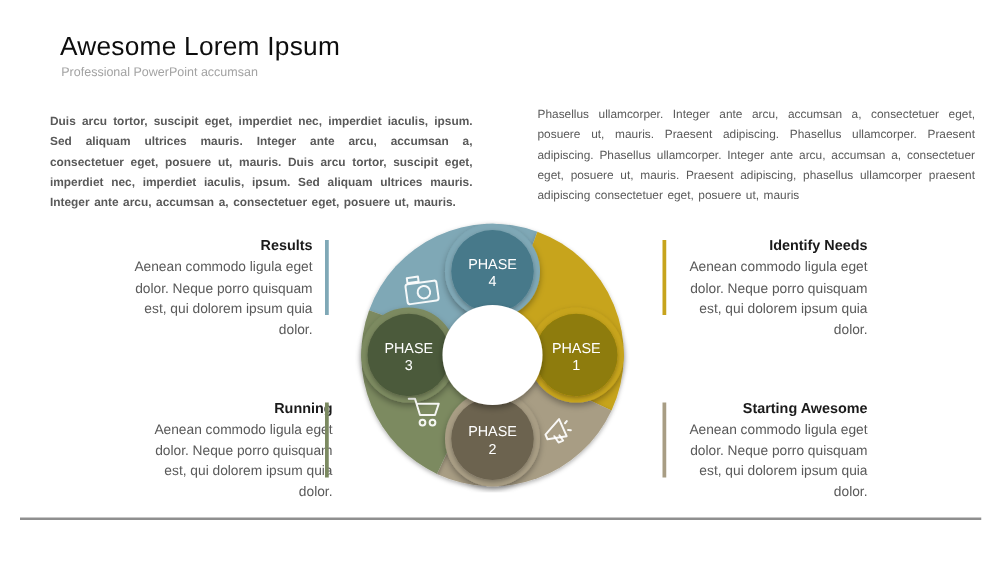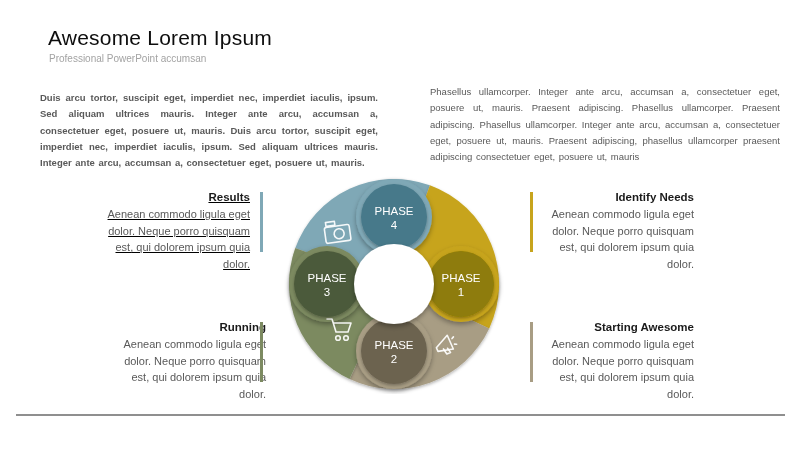--- a/index.html
+++ b/index.html
@@ -24,21 +24,21 @@
   .para.left{left:40px;top:90px;width:338px;font-weight:bold;}
   .para.right{left:418px;top:84px;width:350px;margin-left:12px;}
 
   .diagram{position:absolute;left:284px;top:174px;width:220px;height:220px;}
 
   .callout{position:absolute;width:152px;}
   .callout .h{font-size:11.5px;font-weight:700;color:#1a1a1a;margin-bottom:3px;}
   .callout .b{font-size:11px;line-height:1.5;color:#595959;}
   .callout.align-right{text-align:right;}
   .callout.align-left{text-align:right;}
-  .co-results{left:98px;top:191px;text-decoration:underline;}
+  .co-results{left:98px;top:191px;}
   .co-identify{left:542px;top:191px;}
   .co-running{left:114px;top:321px;}
   .co-starting{left:542px;top:321px;}
 
   .vline{position:absolute;width:3px;height:60px;}
   .vl-results{left:260px;top:192px;}
   .vl-identify{left:530px;top:192px;}
   .vl-running{left:260px;top:322px;}
   .vl-starting{left:530px;top:322px;}
 

